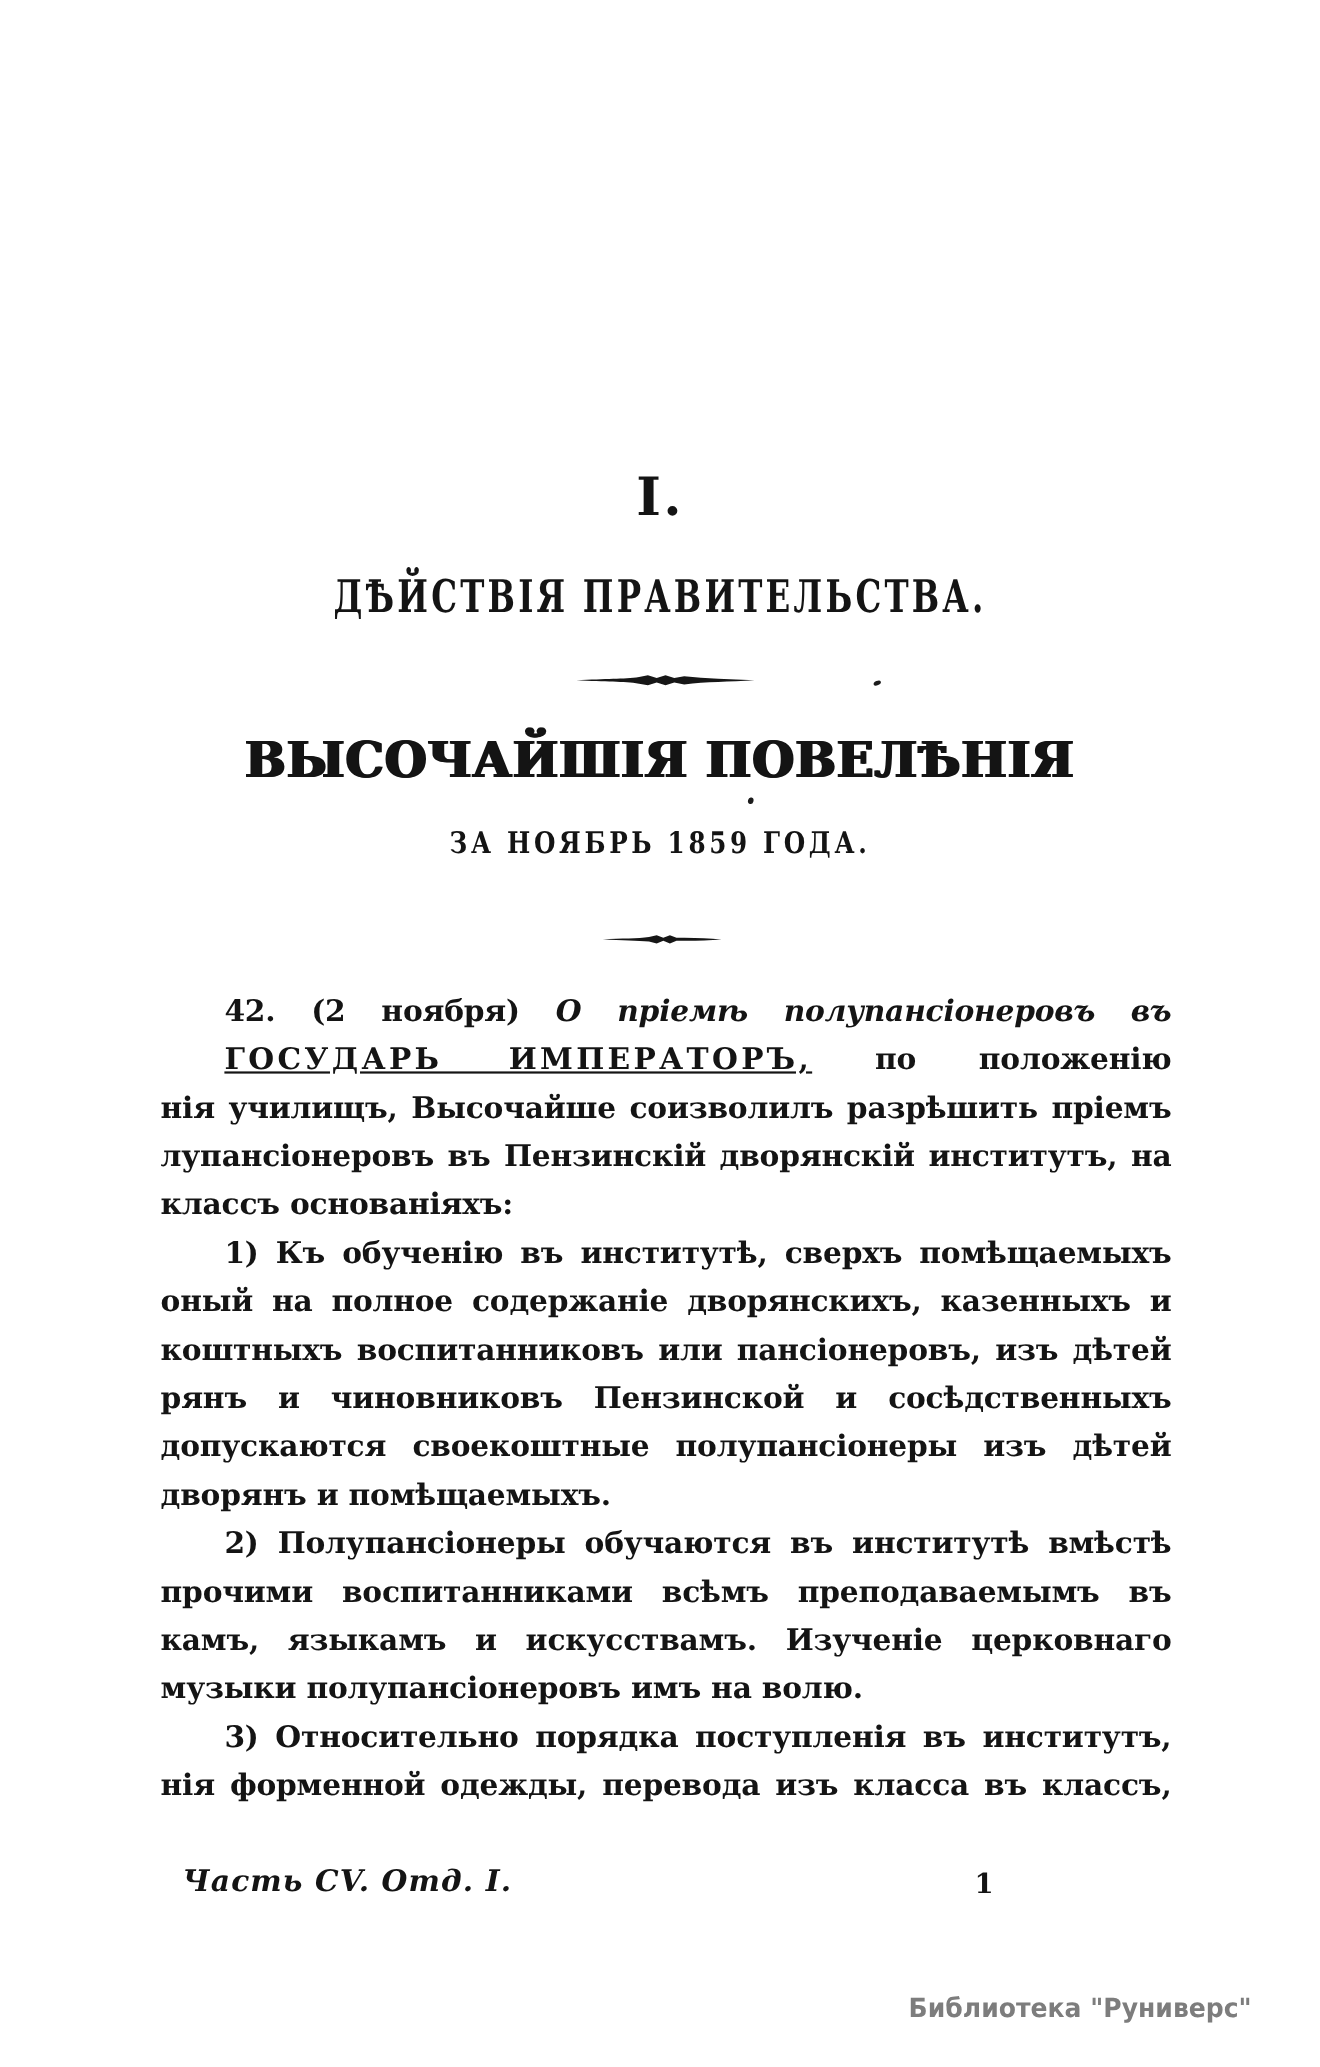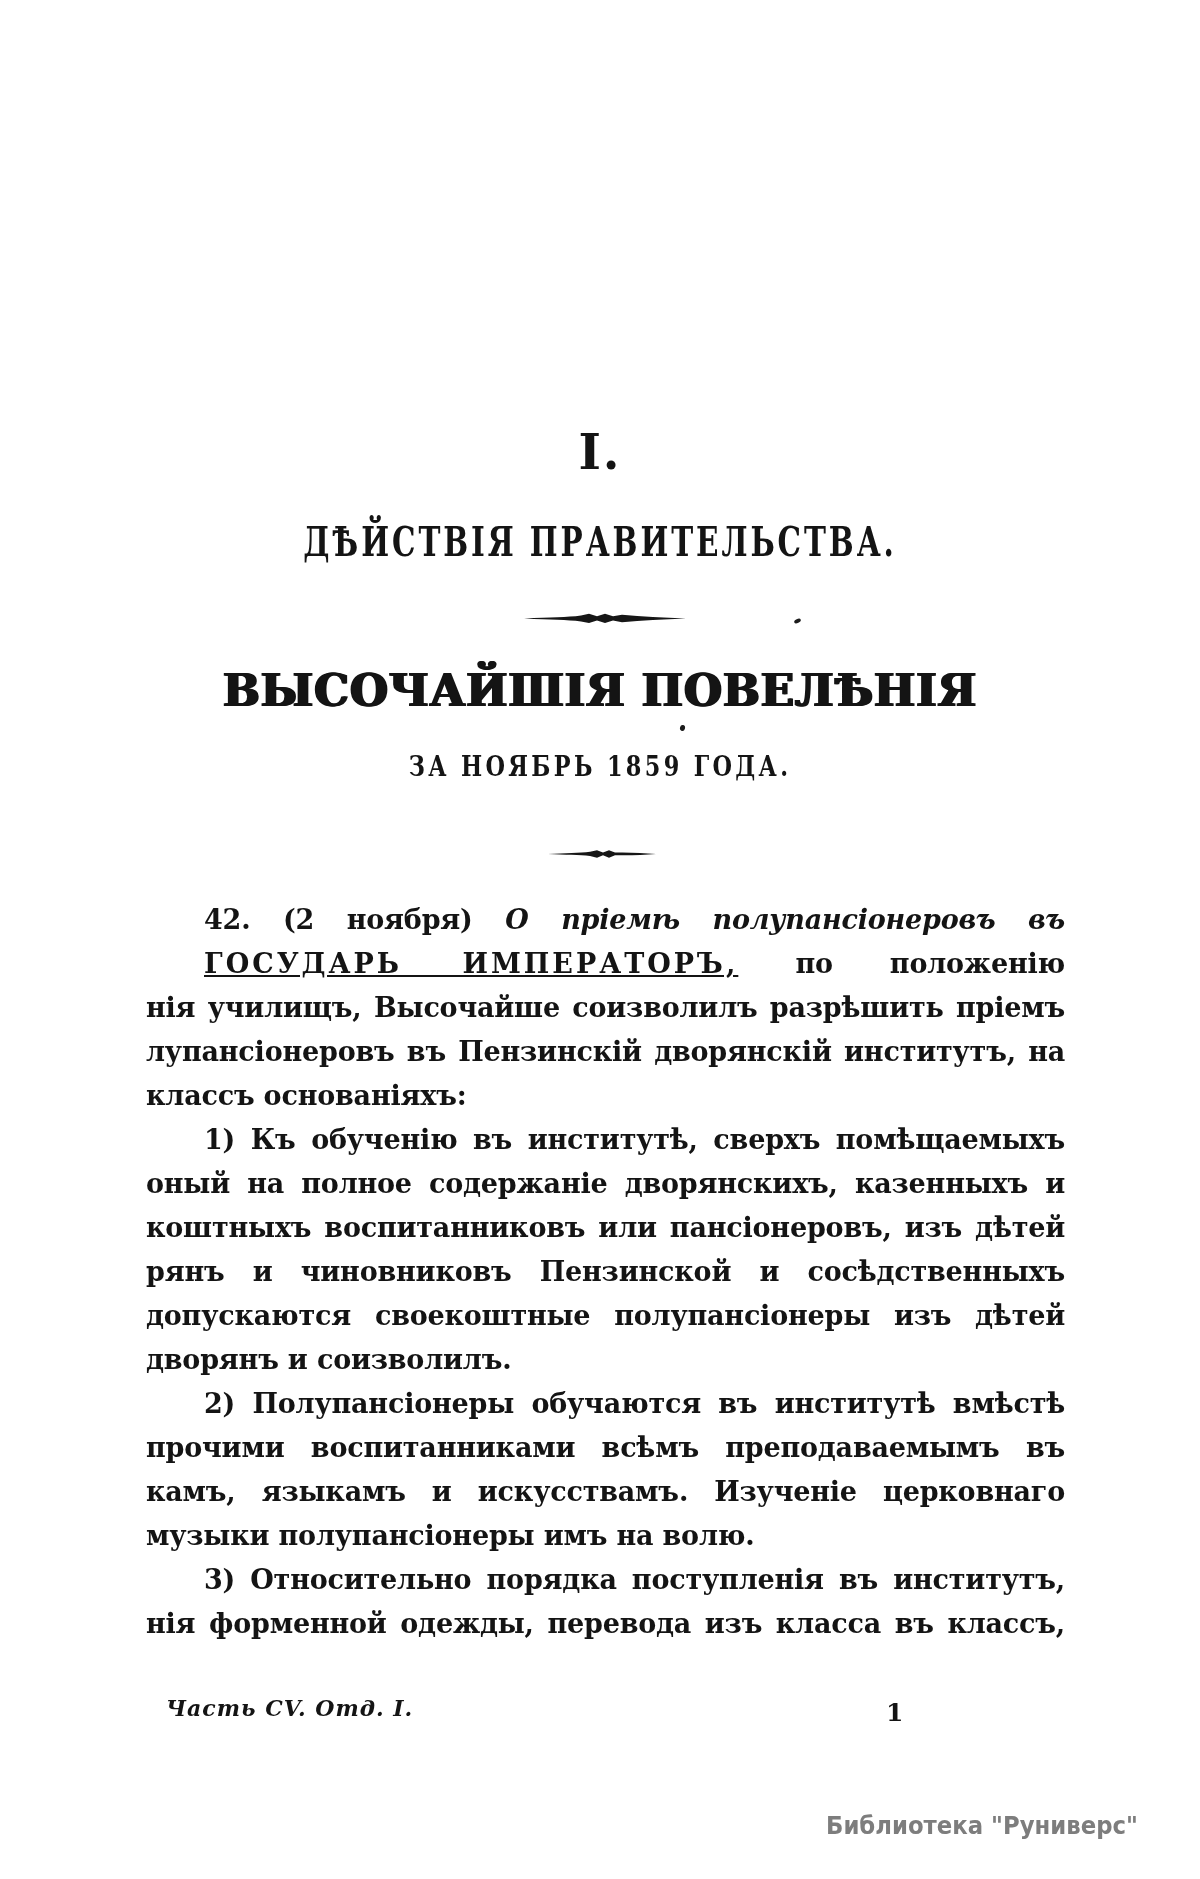--- a/index.html
+++ b/index.html
@@ -34,21 +34,21 @@
     height:44px; line-height:44px; font-size:27px; font-weight:bold;
     text-align:justify; text-align-last:justify; overflow:hidden;
     letter-spacing:-0.2px;
   }
   .line.last { text-align:left; text-align-last:left; }
   .line.indent { text-indent:58px; }
   .it { font-style:italic; }
   .lead-caps { letter-spacing:3px;text-decoration:underline; }
 
   
-  .footer-volume { position:absolute; top:1695px; left:166px; font-size:22px;
+  .footer-volume { position:absolute; top:1695px; left:166px; font-size:27px;
                    font-weight:bold; font-style:italic; letter-spacing:1px; }
   .footer-page   { position:absolute; top:1698px; left:886px; font-size:25px; font-weight:bold; }
 
   
   .watermark { position:absolute; top:1812px; left:826px; width:330px;
                font-family:"DejaVu Sans","Liberation Sans",sans-serif;
                font-size:24px; font-weight:bold; color:#7d7d7d;
                transform:scaleX(.95); transform-origin:0 50%; white-space:nowrap; }
 
   
@@ -98,26 +98,26 @@
     </div>
     <div class="line">нія училищъ, Высочайше соизволилъ разрѣшить пріемъ по-</div>
     <div class="line">лупансіонеровъ въ Пензинскій дворянскій институтъ, на слѣ-</div>
     <div class="line last">классъ основаніяхъ:</div>
 
     <div class="line indent">1) Къ обученію въ институтѣ, сверхъ помѣщаемыхъ въ</div>
     <div class="line">оный на полное содержаніе дворянскихъ, казенныхъ и свое-</div>
     <div class="line">коштныхъ воспитанниковъ или пансіонеровъ, изъ дѣтей дво-</div>
     <div class="line">рянъ и чиновниковъ Пензинской и сосѣдственныхъ губерній,</div>
     <div class="line">допускаются своекоштные полупансіонеры изъ дѣтей сихъ-же</div>
-    <div class="line last">дворянъ и соизволилъ.</div>
+    <div class="line last">дворянъ и помѣщаемыхъ.</div>
 
     <div class="line indent">2) Полупансіонеры обучаются въ институтѣ вмѣстѣ съ</div>
     <div class="line">прочими воспитанниками всѣмъ преподаваемымъ въ ономъ нау-</div>
     <div class="line">камъ, языкамъ и искусствамъ. Изученіе церковнаго пѣнія и</div>
-    <div class="line last">музыки полупансіонеры имъ на волю.</div>
+    <div class="line last">музыки полупансіонеровъ имъ на волю.</div>
 
     <div class="line indent">3) Относительно порядка поступленія въ институтъ, ноше-</div>
     <div class="line">нія форменной одежды, перевода изъ класса въ классъ, наградъ</div>
 
   </div>
 
   <div class="footer-volume">Часть CV. Отд. I.</div>
 
   <div class="footer-page">1</div>
 

